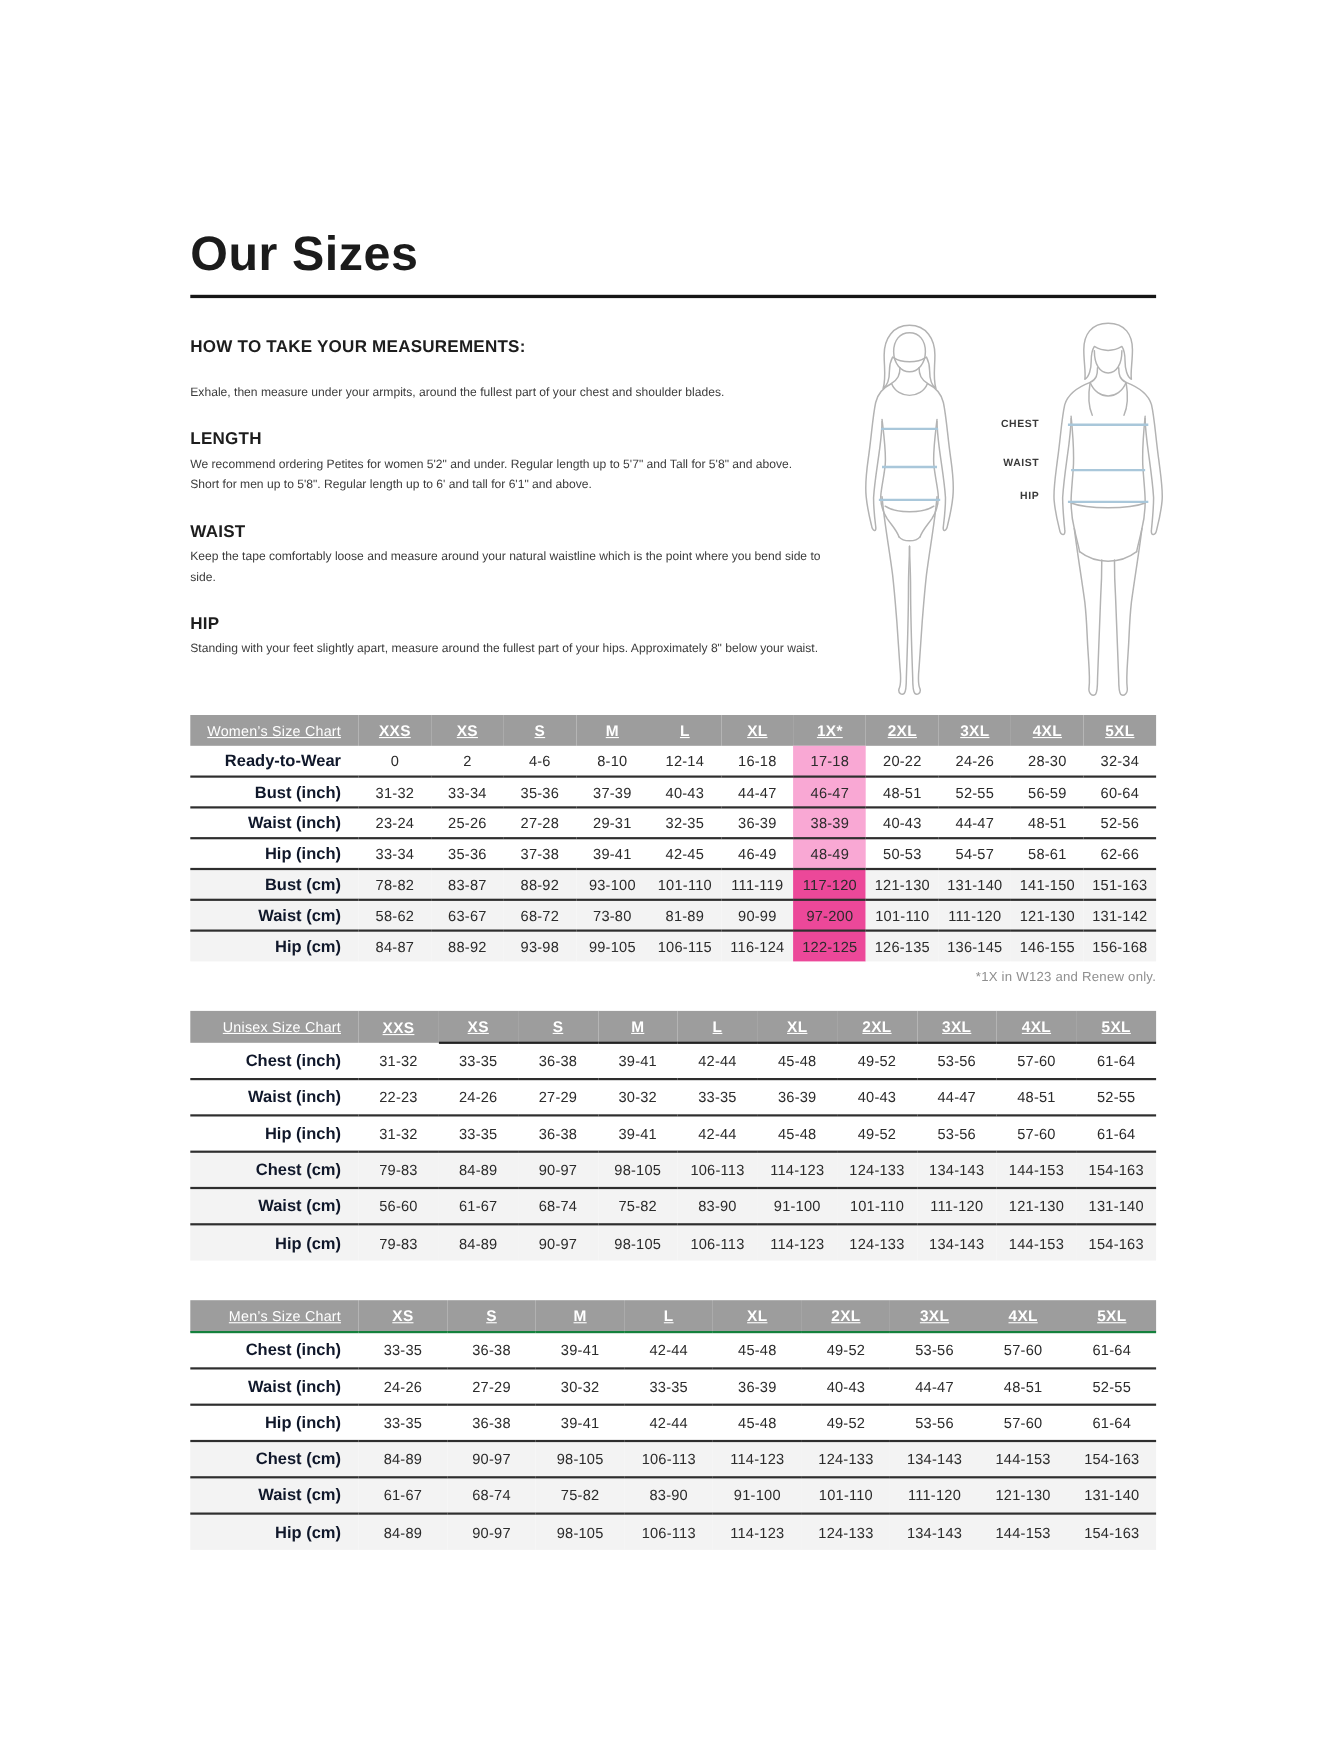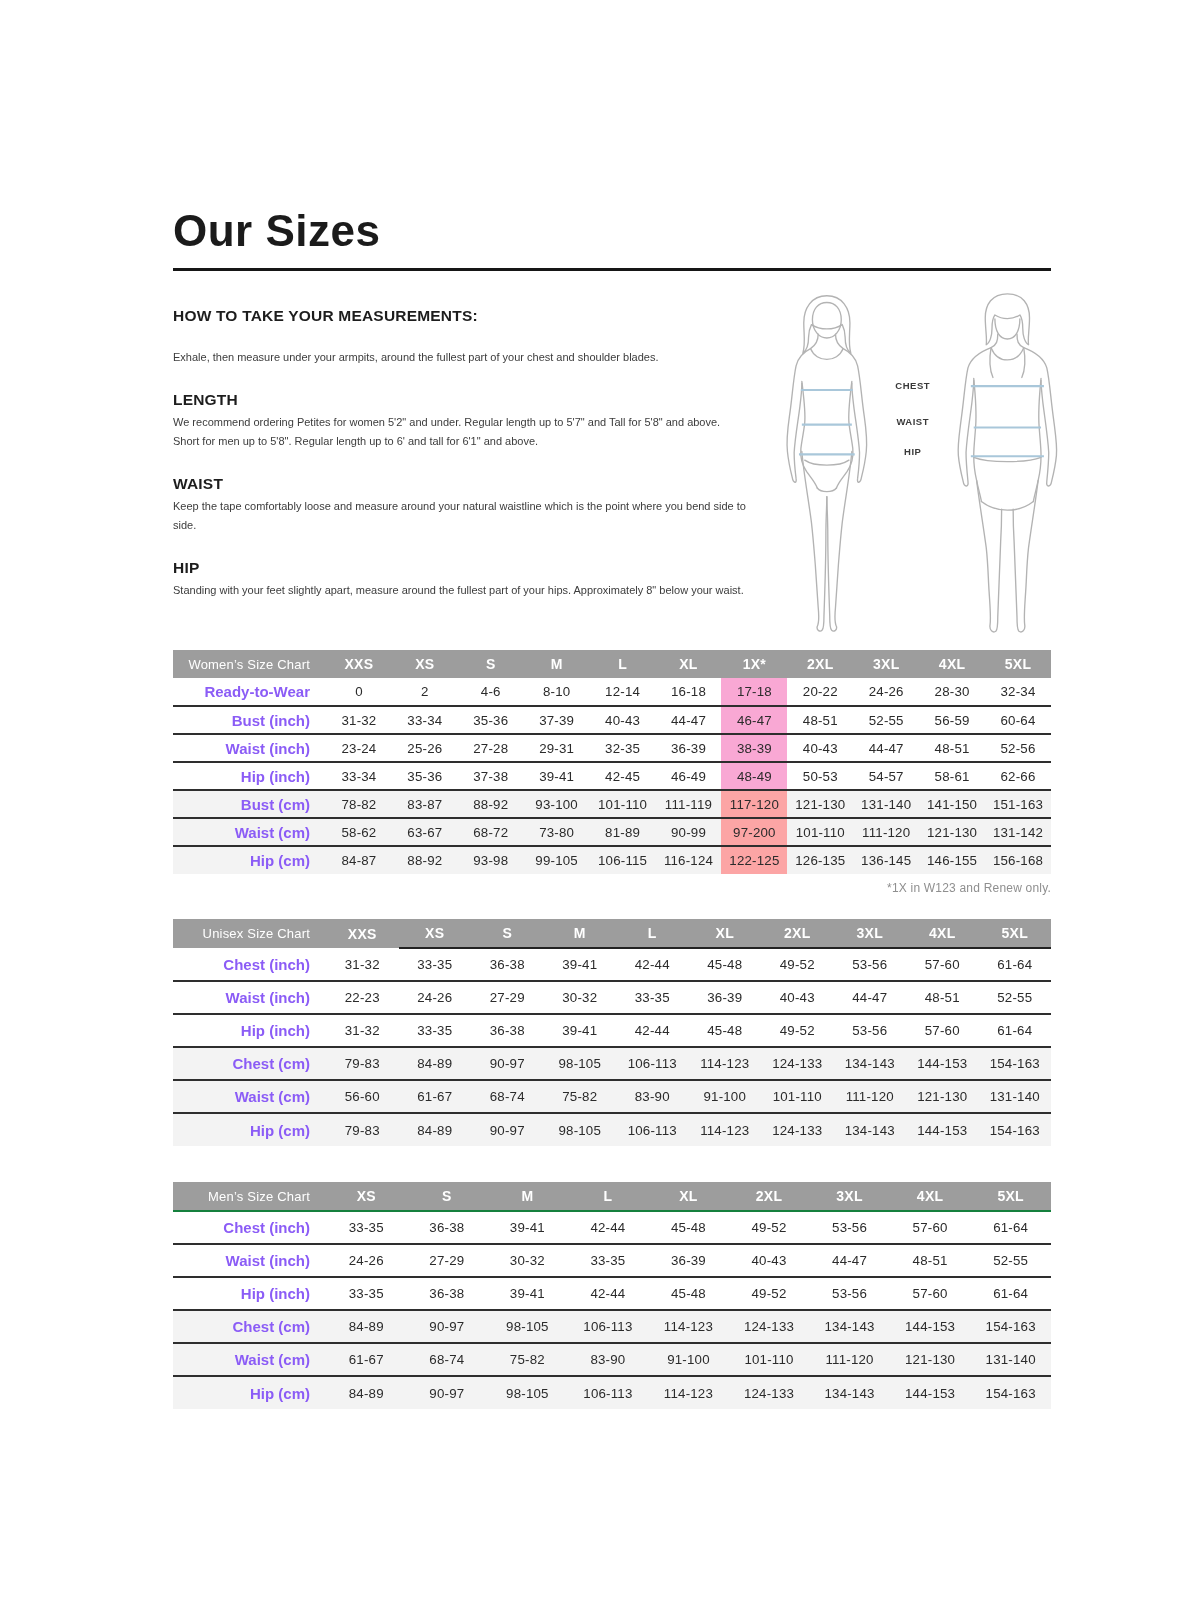--- a/index.html
+++ b/index.html
@@ -14,47 +14,47 @@
   
   .howto{margin-top:36px;font-size:15.5px;font-weight:700;color:#1d1d1d;letter-spacing:0.2px;}
   .m-section{margin-top:23px;max-width:575px;}
   .m-section h3{margin:0 0 4px 0;font-size:15.5px;font-weight:700;color:#1d1d1d;letter-spacing:0.2px;}
   .m-section p{margin:0;font-size:11px;line-height:19.5px;color:#3c3c3c;}
 
   
   .figures{position:absolute;left:600px;top:283px;width:300px;height:362px;display:flex;align-items:flex-start;}
   .fig-svg{display:block;}
   .fig-labels{position:relative;width:64px;height:362px;}
-  .fig-label{position:absolute;left:0;width:64px;text-align:center;font-size:9.5px;font-weight:700;
+  .fig-label{position:absolute;left:0;width:64px;text-align:right;font-size:9.5px;font-weight:700;
              color:#3a3a3a;letter-spacing:0.5px;}
   .fig-label.chest{top:97px;} .fig-label.waist{top:133px;} .fig-label.hip{top:163px;}
   .outline{fill:none;stroke:#b3b3b3;stroke-width:1.4;stroke-linecap:round;stroke-linejoin:round;}
   .blue-line{stroke:#a9c7da;stroke-width:2.2;fill:none;}
 
   
   .table-wrap{position:relative;}
   .table-wrap.women{margin-top:50px;}
   .table-wrap.unisex{margin-top:24px;}
   .table-wrap.men{margin-top:36px;}
   table.size-table{border-collapse:collapse;table-layout:fixed;width:878px;}
   .size-table th,.size-table td{padding:0;vertical-align:middle;}
   .size-table thead th{background:#9d9d9d;color:#ffffff;height:28px;font-size:14px;font-weight:700;
-                       text-align:center;letter-spacing:0.3px;}
+                       text-align:center;letter-spacing:0.3px;text-decoration:underline;}
   .size-table thead th.chart-title{font-weight:400;font-size:13px;text-align:right;padding-right:16px;
                                    letter-spacing:0.2px;}
   .size-table.rule-full thead th{border-bottom:2px solid #15803d;}
   .size-table.rule-partial thead th:nth-child(n+3){border-bottom:2px solid #222;}
-  .size-table tbody th.row-label{text-align:right;padding-right:16px;font-size:15px;font-weight:700;color:#8b5cf6;margin-top:44px;}
+  .size-table tbody th.row-label{text-align:right;padding-right:16px;font-size:15px;font-weight:700;color:#0f172a;margin-top:44px;}
   .size-table tbody td{text-align:center;font-size:13.3px;color:#2b2b2b;letter-spacing:0.2px;}
   .size-table tbody tr+tr th,.size-table tbody tr+tr td{border-top:2px solid #2e2e2e;}
   .size-table.compact tbody tr{height:28px;}
   .size-table.roomy tbody tr{height:33px;}
   .size-table tbody tr.shaded th,.size-table tbody tr.shaded td{background:#f3f3f3;}
   .size-table tbody td.hl{background:#f9a8d4;}
-  .size-table tbody tr.shaded td.hl{background:#fca5a5;}
+  .size-table tbody tr.shaded td.hl{background:#ec4899;}
   .footnote{margin-top:7px;text-align:right;font-size:12px;color:#8f8f8f;letter-spacing:0.2px;}
 </style>
 </head>
 <body>
 
 <div class="page">
   <div class="content">
 
     <h1 class="title">Our Sizes</h1>
     <hr class="title-rule">

